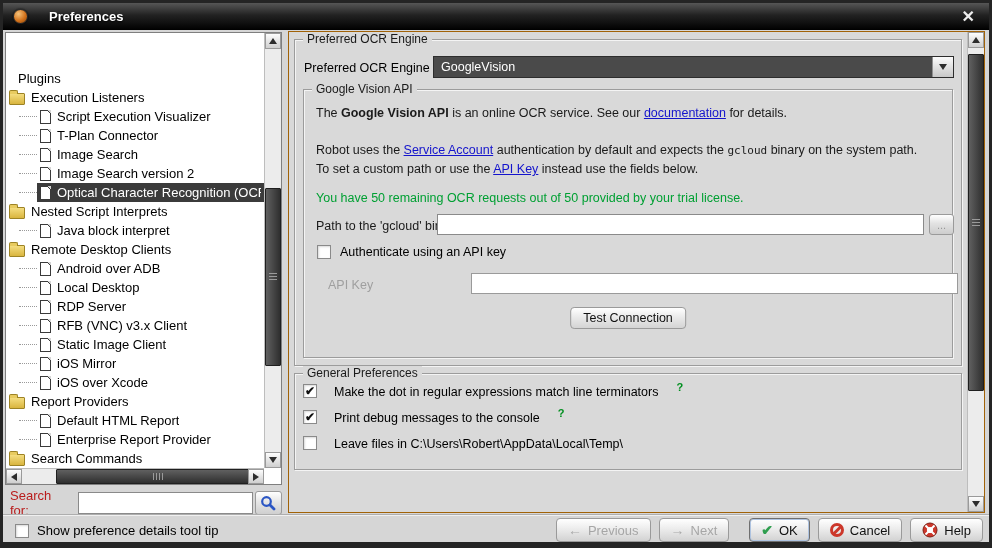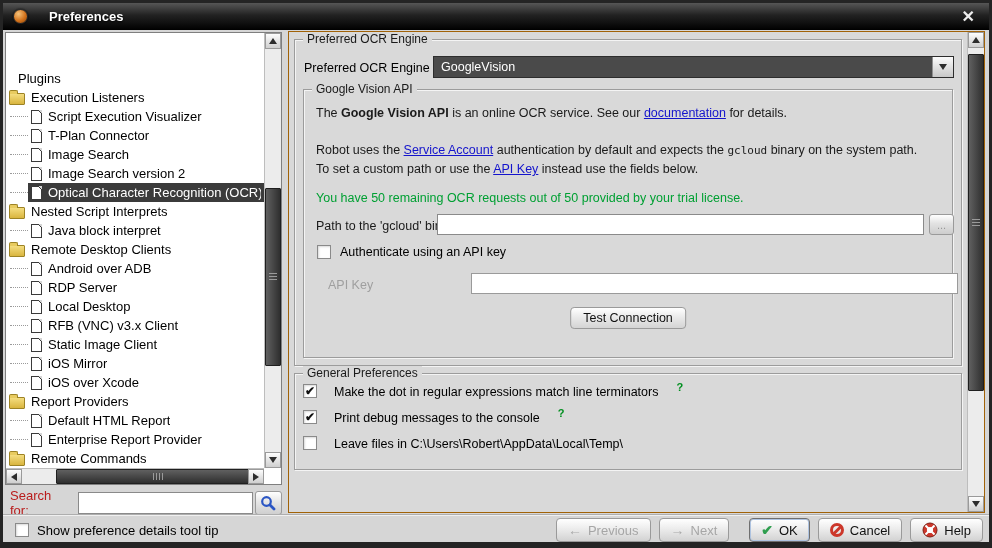--- a/index.html
+++ b/index.html
@@ -16,21 +16,21 @@
   .close-x { margin-left:auto; color:#eee; font-size:16px; font-weight:bold; line-height:1; cursor:default; padding:0 4px; }
   
   .main { position:relative; flex:1; background:#d6d6d6; overflow:hidden; }
   
   .tree-panel { position:absolute; left:2px; top:2px; width:277px; height:453px;
                 background:#fff; border:1px solid #7f7f7f; overflow:hidden; }
   .tree-rows { position:absolute; left:0; top:0; right:17px; bottom:16px; overflow:hidden;margin-top:36px; }
   .tree-row { height:19px; display:flex; align-items:center; font-size:13px; color:#000; white-space:nowrap; overflow:hidden; }
   .tree-row.root   { padding-left:9px; }
   .tree-row.folder { padding-left:0; }
-  .tree-row.file   { padding-left:4px; }
+  .tree-row.file   { padding-left:13px; }
   .connector { width:18px; border-top:1px dotted #9a9a9a; flex:0 0 18px; }
   .cell { display:flex; align-items:center; flex:1; height:100%; padding:0 3px; min-width:0; }
   .tree-row.selected .cell { background:#3b3b3b; }
   .tree-row.selected .tree-label { color:#fff; }
   .tree-label { overflow:hidden; }
   .icon-folder { position:relative; width:16px; height:12px; margin:2px 6px 0 0; flex:0 0 16px;
                  background:linear-gradient(#f4dd80,#d9b53f); border:1px solid #9d8325; border-radius:1px; }
   .icon-folder::before { content:''; position:absolute; top:-4px; left:-1px; width:7px; height:3px;
                  background:#e8cb60; border:1px solid #9d8325; border-bottom:none; border-radius:2px 2px 0 0; }
   .icon-file { position:relative; width:11px; height:14px; margin-right:6px; flex:0 0 11px;
@@ -56,21 +56,21 @@
   .hthumb::after { content:''; position:absolute; top:3px; bottom:3px; left:50%; width:12px; transform:translateX(-50%);
             background:repeating-linear-gradient(90deg,#9a9a9a 0 1px, transparent 1px 3px); }
   
   .search-row { position:absolute; left:2px; top:460px; width:277px; height:26px; display:flex; align-items:center; }
   .search-label { font-size:13px; color:#b91c1c; margin:0 6px 0 5px; }
   .search-input { width:175px; height:22px; border:1px solid #8a8a8a; background:#fff; font-size:13px; padding:0 4px;
                   font-family:"Liberation Sans",sans-serif; }
   .search-btn { width:28px; height:24px; margin-left:2px; background:linear-gradient(#ffffff,#e6e6e6 45%,#cfcfcf);
                 border:1px solid #9a9a9a; border-radius:3px; display:flex; align-items:center; justify-content:center; }
   .footer-sep { position:absolute; left:0; right:0; top:484px; border-top:1px solid #aeaeae; border-bottom:1px solid #f0f0f0; }
-  .tooltip-row { position:absolute; left:12px; top:493px; display:flex; align-items:flex-start; gap:8px; }
+  .tooltip-row { position:absolute; left:12px; top:493px; display:flex; align-items:flex-end; gap:8px; }
   .cb { width:14px; height:14px; background:#fff; border:1px solid #8a8a8a; flex:0 0 14px;
         display:inline-flex; align-items:center; justify-content:center; box-shadow:inset 1px 1px 2px rgba(0,0,0,.15); }
   .cb.checked::after { content:"\2714"; font-size:12px; font-weight:bold; color:#101010; line-height:1; }
   .tooltip-label { font-size:13px; color:#000; }
   
   .content-panel { position:absolute; left:285px; top:1px; width:697px; height:482px;
                    background:#d9d9d9; border:1px solid #a16207; }
   .content-panel .vscroll { top:0; bottom:0; }
   .group { position:absolute; border:1px solid #9c9c9c; box-shadow:1px 1px 0 #f4f4f4, inset 1px 1px 0 #f4f4f4; }
   .group-title { position:absolute; top:-8px; left:8px; background:#d9d9d9; padding:0 4px; font-size:12px; color:#1a1a1a; }
@@ -209,28 +209,28 @@
     <span class="connector"></span>
     <div class="cell">
       <span class="tree-icon icon-file"></span>
       <span class="tree-label">Android over ADB</span>
     </div>
   </div>
           <div class="tree-row file">
     <span class="connector"></span>
     <div class="cell">
       <span class="tree-icon icon-file"></span>
+      <span class="tree-label">Local Desktop</span>
+    </div>
+  </div>
+          <div class="tree-row file">
+    <span class="connector"></span>
+    <div class="cell">
+      <span class="tree-icon icon-file"></span>
       <span class="tree-label">RDP Server</span>
-    </div>
-  </div>
-          <div class="tree-row file">
-    <span class="connector"></span>
-    <div class="cell">
-      <span class="tree-icon icon-file"></span>
-      <span class="tree-label">Local Desktop</span>
     </div>
   </div>
           <div class="tree-row file">
     <span class="connector"></span>
     <div class="cell">
       <span class="tree-icon icon-file"></span>
       <span class="tree-label">RFB (VNC) v3.x Client</span>
     </div>
   </div>
           <div class="tree-row file">
@@ -272,21 +272,21 @@
     <span class="connector"></span>
     <div class="cell">
       <span class="tree-icon icon-file"></span>
       <span class="tree-label">Enterprise Report Provider</span>
     </div>
   </div>
           <div class="tree-row folder">
 
     <div class="cell">
       <span class="tree-icon icon-folder"></span>
-      <span class="tree-label">Remote Commands</span>
+      <span class="tree-label">Search Commands</span>
     </div>
   </div>
           <div class="tree-row file">
     <span class="connector"></span>
     <div class="cell">
       <span class="tree-icon icon-file"></span>
       <span class="tree-label">Browser Command</span>
     </div>
   </div>
         </div>

